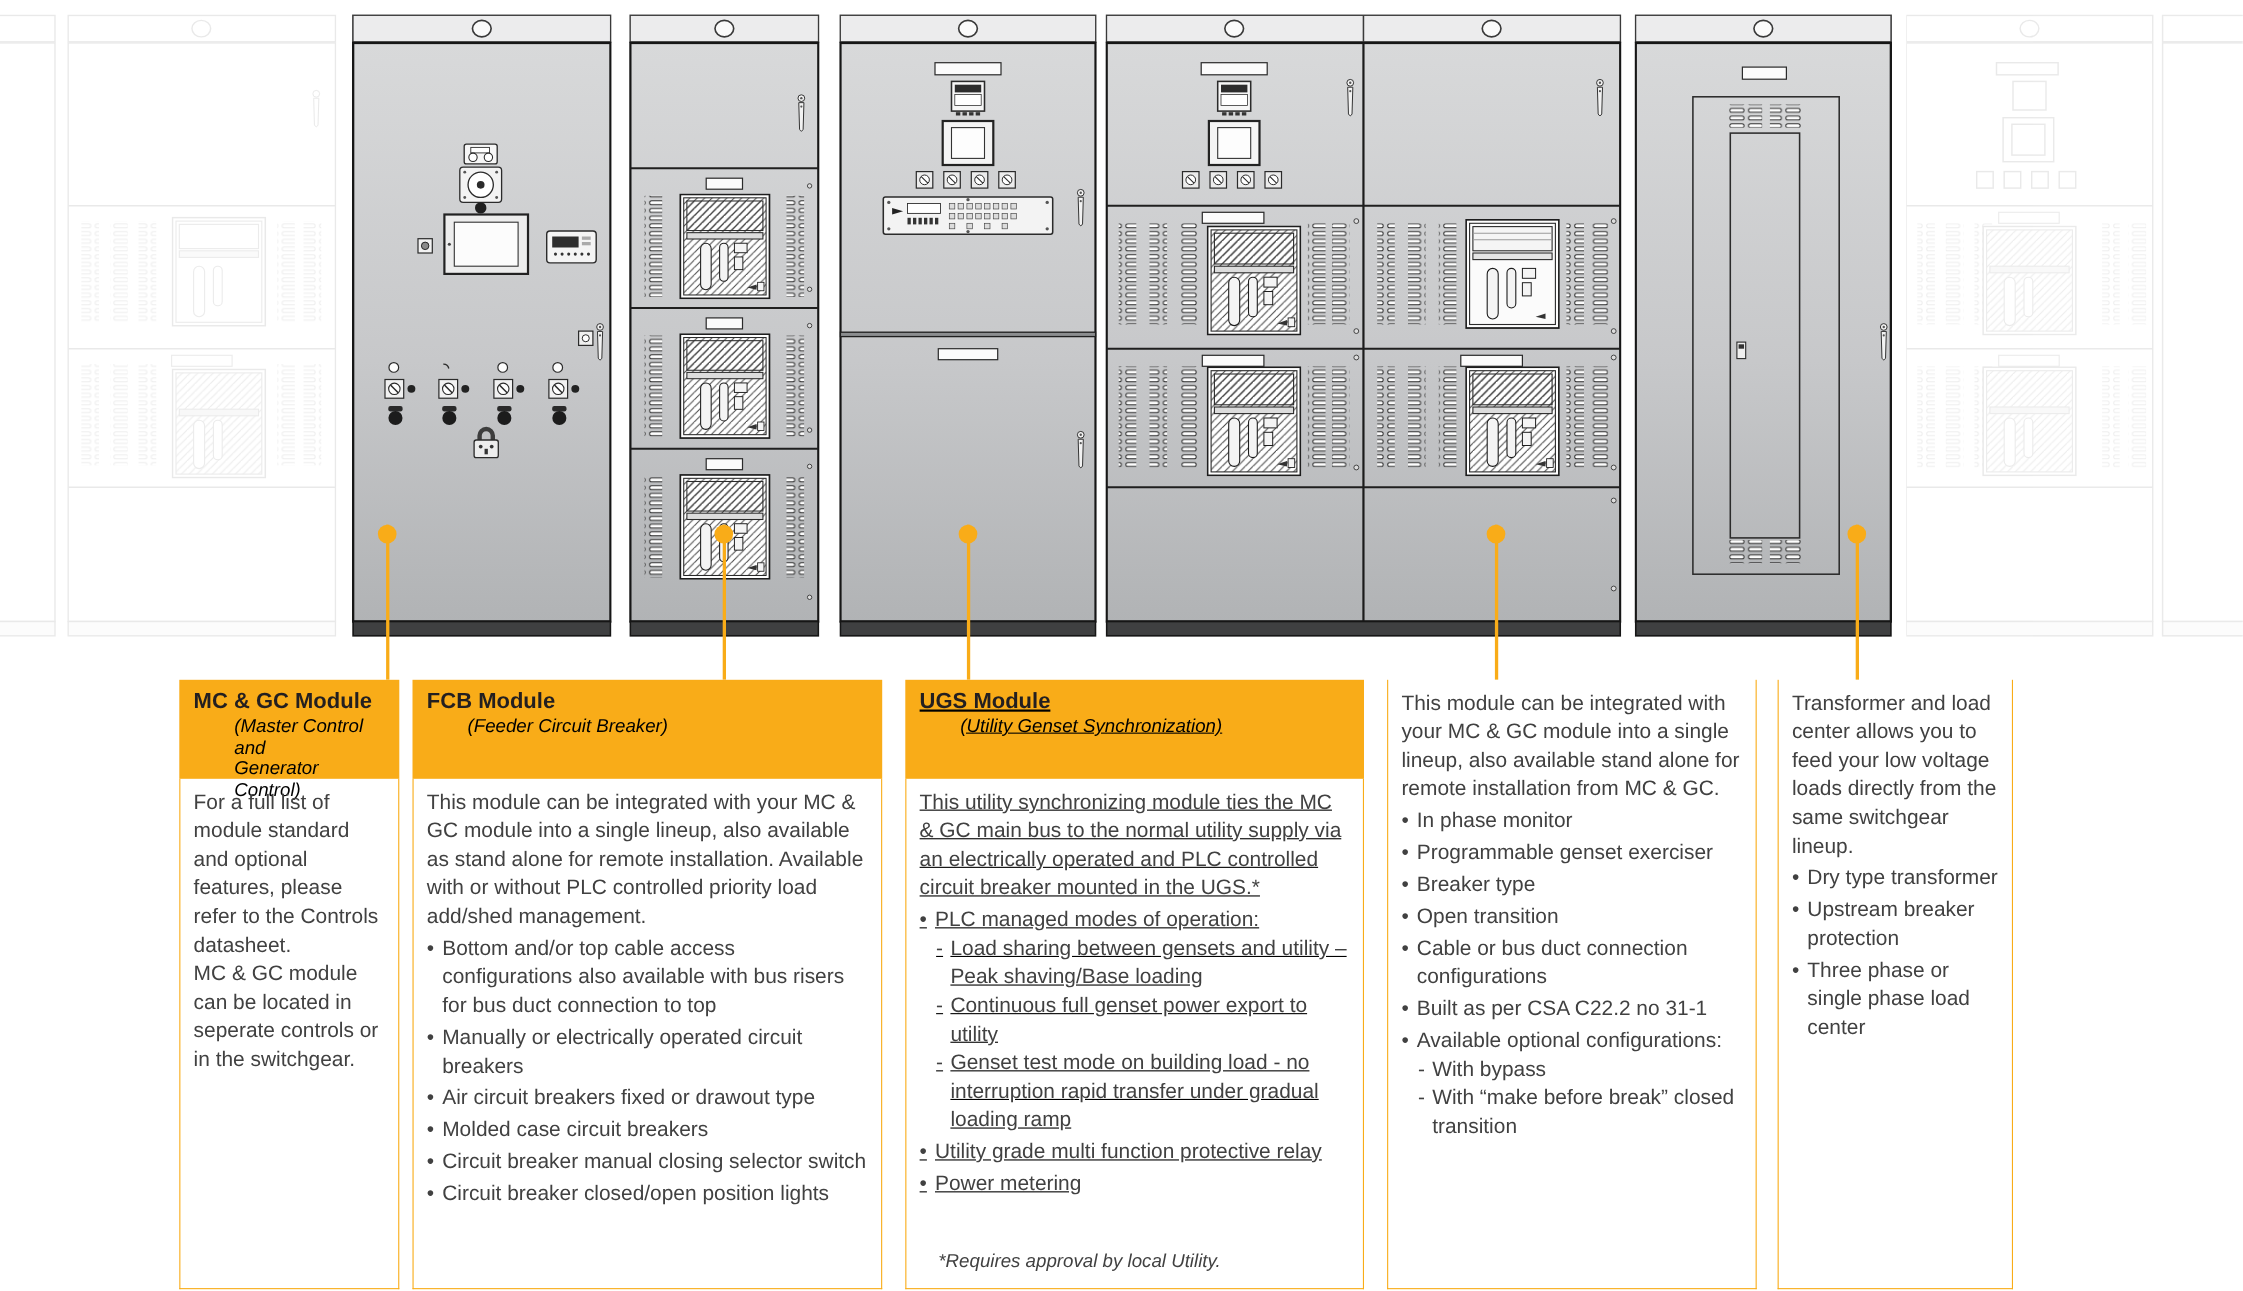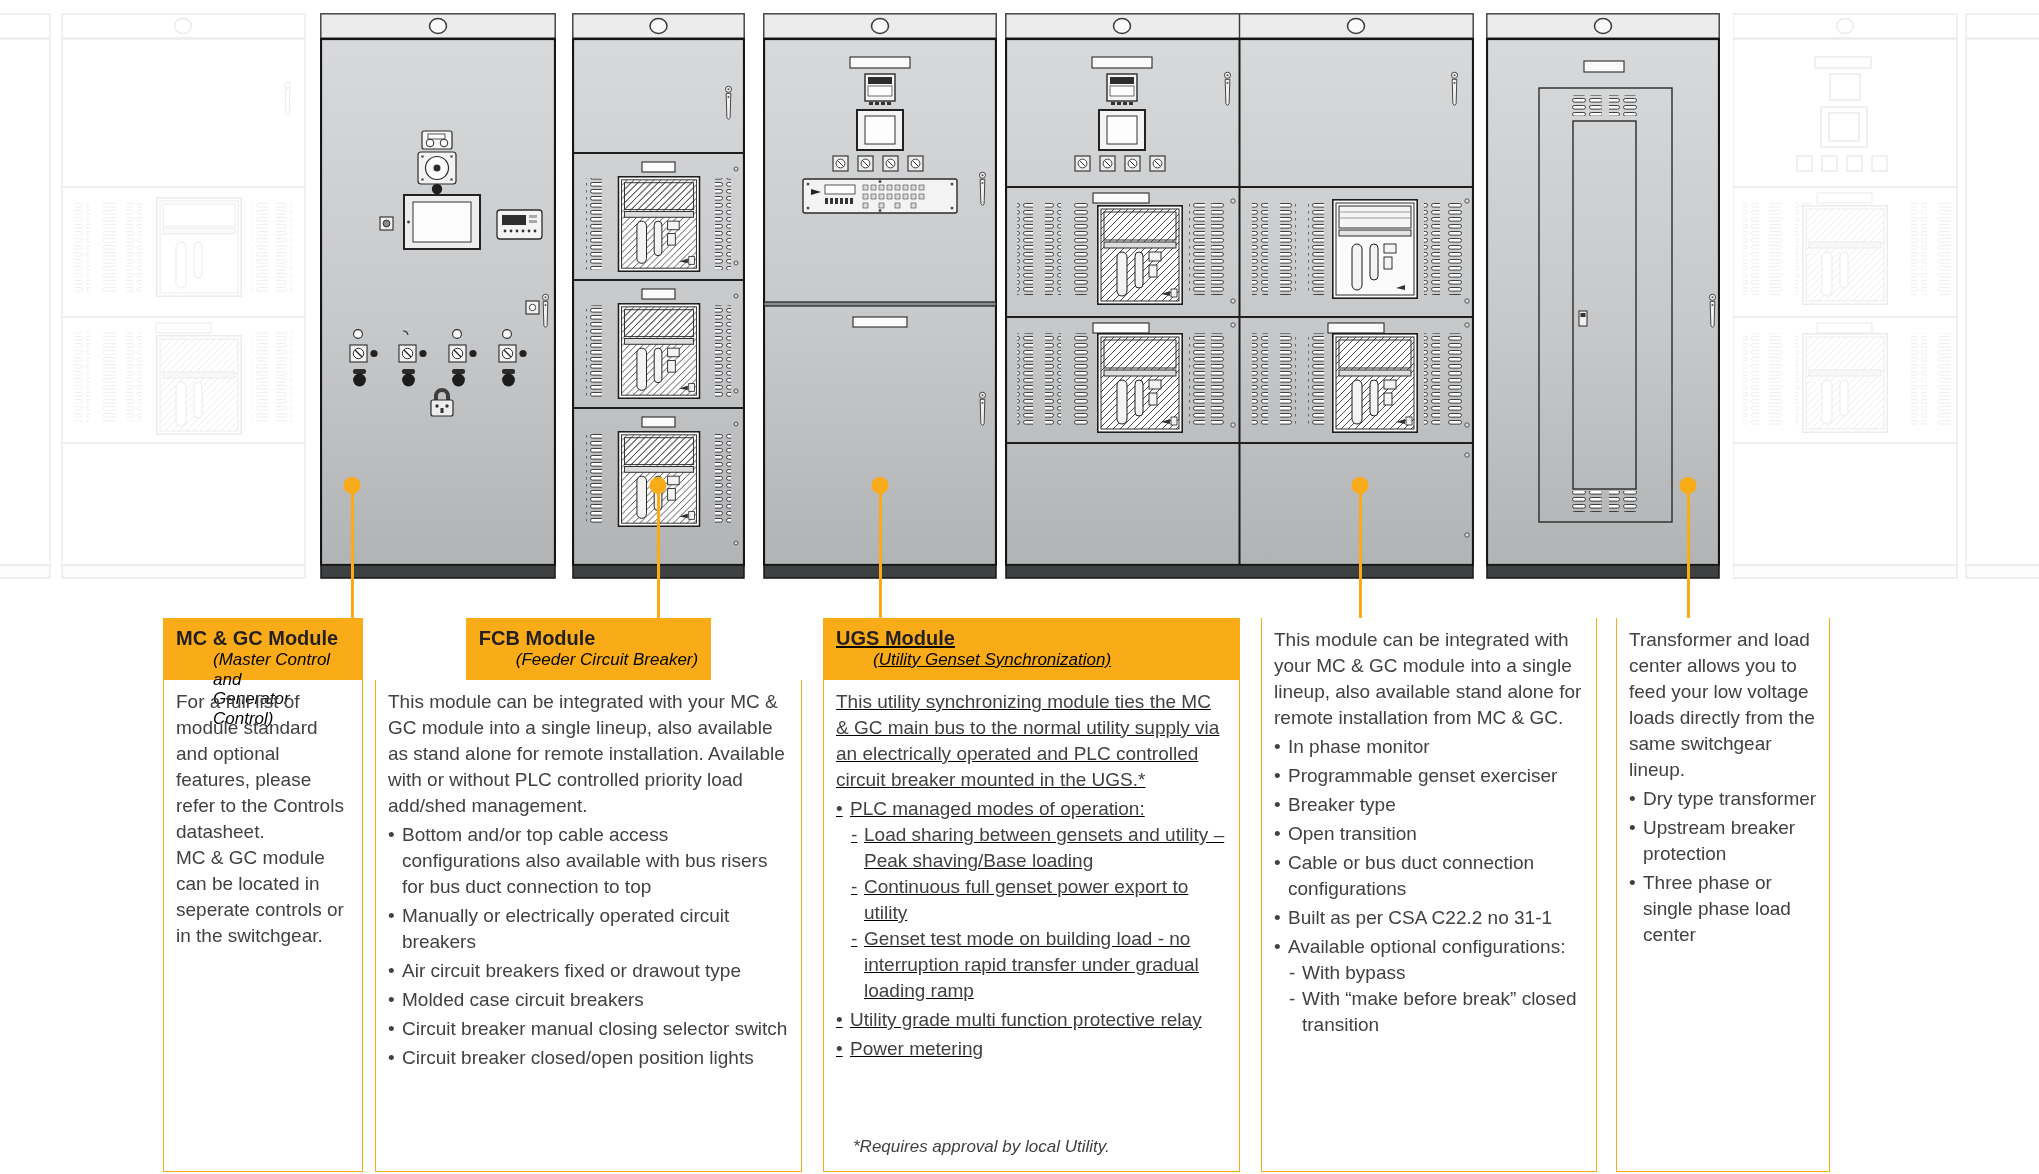--- a/index.html
+++ b/index.html
@@ -7,21 +7,21 @@
   #canvas{position:relative;width:2039px;height:1174px;background:#fff;overflow:hidden;
           font-family:"Liberation Sans",sans-serif;}
   .stage{position:absolute;left:0;top:13px;width:2039px;height:566px;z-index:1;}
   .cab{position:absolute;top:0;}
   .ghost{opacity:.5;}
   .connector{position:absolute;top:477px;height:141px;width:3px;background:var(--accent);z-index:5;}
   .connector .dot{position:absolute;top:0;left:50%;transform:translate(-50%,0);width:17px;height:17px;
                   border-radius:50%;background:var(--accent);}
   .module-box{position:absolute;top:618px;height:554px;background:#fff;z-index:10;display:flex;
               flex-direction:column;box-sizing:border-box;}
-  .module-header{height:62px;background:var(--accent);padding:9px 13px 16px;box-sizing:border-box;}
+  .module-header{height:90px;background:var(--accent);padding:9px 13px 16px;box-sizing:border-box;}
   .module-title{font-size:20px;font-weight:bold;color:#231f20;line-height:23px;}
   .module-subtitle{font-size:17px;font-style:italic;color:#000000;line-height:19.5px;white-space:pre-line;margin-left:37px;}
   .module-body{flex:1;border:1.6px solid var(--accent);border-top:none;padding:9px 12px;
                font-size:19px;line-height:26px;color:#414141;position:relative;box-sizing:border-box;}
   .para{margin:0;}
   .bullet{display:flex;margin-top:3px;}
   .marker{flex:0 0 14px;}
   .btext{flex:1;}
   .sub{display:flex;margin-left:15px;}
   .sub .marker{flex:0 0 13px;}
@@ -530,21 +530,21 @@
     <div class="module-header">
       <div class="module-title">MC &amp; GC Module</div>
       <div class="module-subtitle">(Master Control and
 Generator Control)</div>
     </div>
     <div class="module-body">
           <p class="para">For a full list of module standard and optional features, please refer to the Controls datasheet.</p>
           <p class="para">MC &amp; GC module can be located in seperate controls or in the switchgear.</p>
         </div>
   </div>
-      <div class="module-box" style="left: 375px; width: 427px; align-items: center;">
+      <div class="module-box" style="left: 375px; width: 427px;">
     <div class="module-header">
       <div class="module-title">FCB Module</div>
       <div class="module-subtitle">(Feeder Circuit Breaker)</div>
     </div>
     <div class="module-body">
           <p class="para">This module can be integrated with your MC &amp; GC module into a single lineup, also available as stand alone for remote installation. Available with or without PLC controlled priority load add/shed management.</p>
           <div class="bullet">
             <span class="marker">•</span>
             <span class="btext">Bottom and/or top cable access configurations also available with bus risers for bus duct connection to top</span>
           </div>

